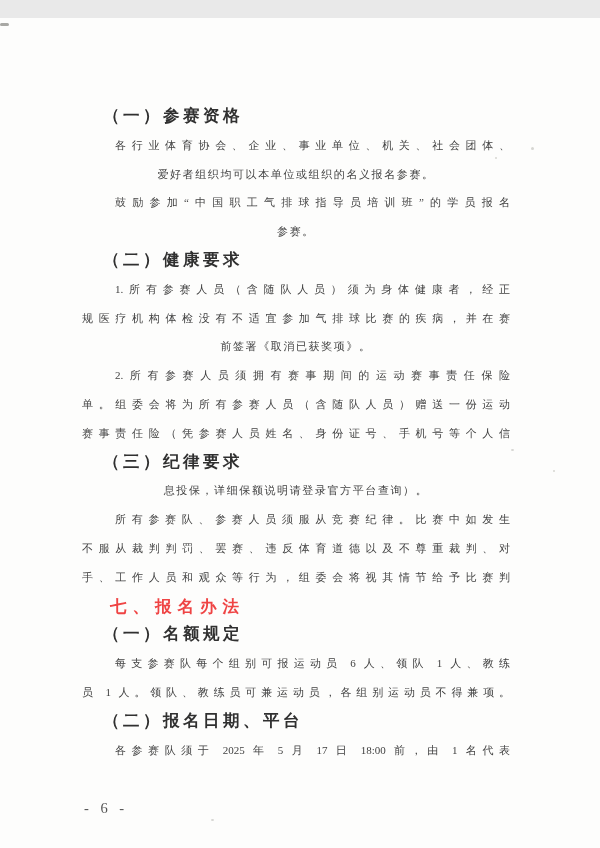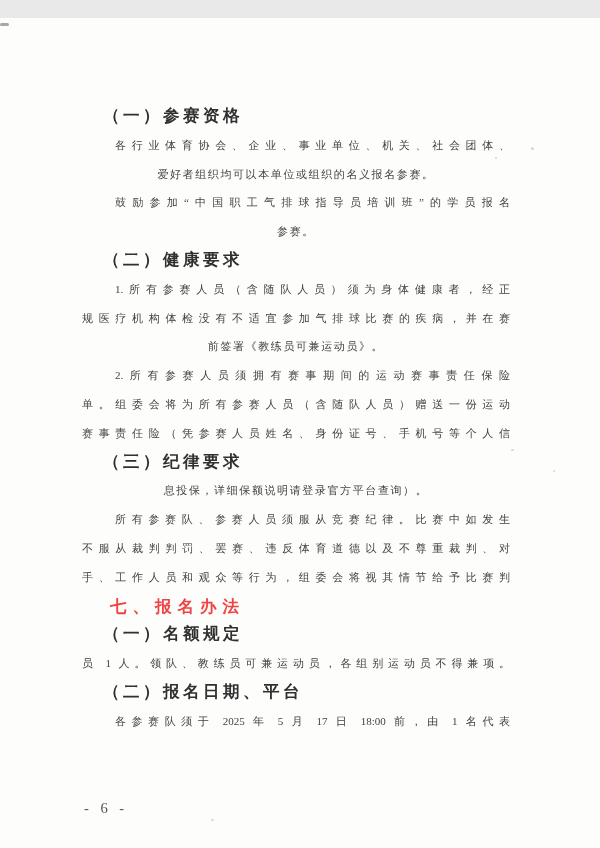--- a/index.html
+++ b/index.html
@@ -104,30 +104,31 @@
 
   <div class="content">
       <div class="line heading2">（一）参赛资格</div>
       <div class="line first">各行业体育协会、企业、事业单位、机关、社会团体、</div>
       <div class="line end">爱好者组织均可以本单位或组织的名义报名参赛。</div>
       <div class="line first">鼓励参加“中国职工气排球指导员培训班”的学员报名</div>
       <div class="line end">参赛。</div>
       <div class="line heading2">（二）健康要求</div>
       <div class="line first">1.所有参赛人员（含随队人员）须为身体健康者，经正</div>
       <div class="line cont">规医疗机构体检没有不适宜参加气排球比赛的疾病，并在赛</div>
-      <div class="line end">前签署《教练员可兼运动员》。</div>
+      <div class="line end">前签署《取消已获奖项》。</div>
       <div class="line first">2.所有参赛人员须拥有赛事期间的运动赛事责任保险</div>
       <div class="line cont">单。组委会将为所有参赛人员（含随队人员）赠送一份运动</div>
       <div class="line cont">赛事责任险（凭参赛人员姓名、身份证号、手机号等个人信</div>
       <div class="line heading2">（三）纪律要求</div>
       <div class="line end">息投保，详细保额说明请登录官方平台查询）。</div>
       <div class="line first">所有参赛队、参赛人员须服从竞赛纪律。比赛中如发生</div>
       <div class="line cont">不服从裁判判罚、罢赛、违反体育道德以及不尊重裁判、对</div>
       <div class="line cont">手、工作人员和观众等行为，组委会将视其情节给予比赛判</div>
       <div class="line heading1">七、报名办法</div>
       <div class="line heading2">（一）名额规定</div>
+      <div class="line first">每支参赛队每个组别可报运动员 6 人、领队 1 人、教练</div>
       <div class="line fullend">员 1 人。领队、教练员可兼运动员，各组别运动员不得兼项。</div>
       <div class="line heading2">（二）报名日期、平台</div>
       <div class="line first">各参赛队须于 2025 年 5 月 17 日 18:00 前，由 1 名代表</div>
     </div>
 
   <div class="pagenum">- 6 -</div>
 </div>
 
 </body></html>

